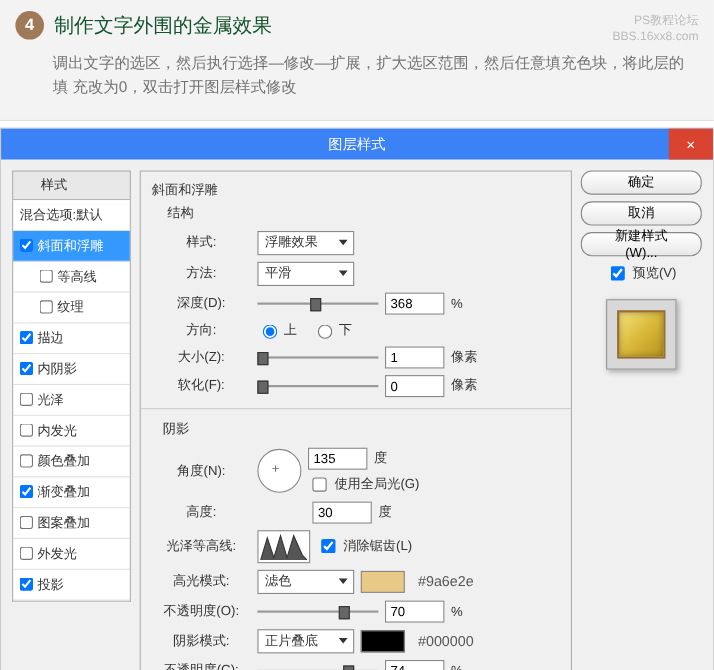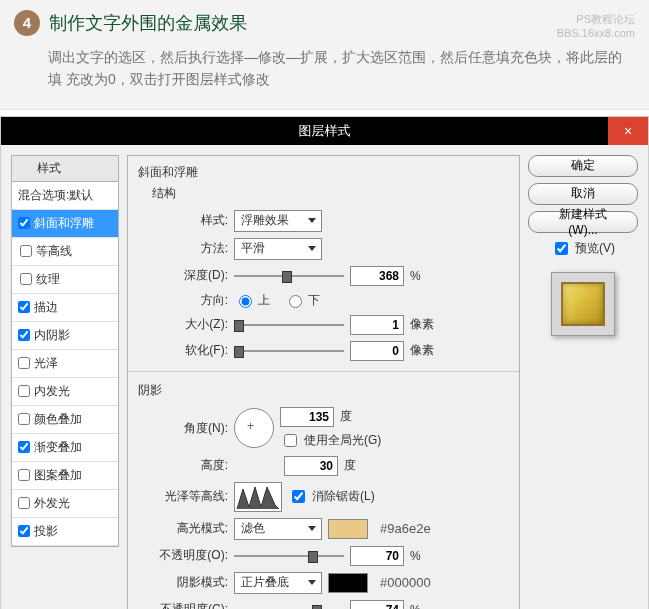--- a/index.html
+++ b/index.html
@@ -2,41 +2,41 @@
 <html><head>
 <meta charset="utf-8">
 <style>
 body { margin:0; font-family:"Microsoft YaHei",sans-serif; font-size:12px; background:#fff; color:#333; width:649px; }
 .header { background:#f3f3f3; padding:10px 14px 18px; border-bottom:1px solid #e0e0e0; position:relative; }
 .step-badge { display:inline-block; width:26px; height:26px; border-radius:50%; background:#a07958; color:#fff; text-align:center; line-height:26px; font-size:15px; font-weight:bold; vertical-align:middle; }
 .step-title { display:inline-block; vertical-align:middle; font-size:18px; margin-left:6px; color:#14532d; }
 .step-desc { margin:10px 0 0 34px; color:#737373; font-size:14px; line-height:1.6; }
 .watermark { position:absolute; top:12px; right:14px; font-size:11px; color:#bbb; text-align:right; line-height:1.3; }
 .dialog { margin:6px 0 0 0; background:#f0f0f0; border:1px solid #ccc; }
-.titlebar { background:#000000; color:#fff; text-align:center; font-size:13px; height:28px; line-height:28px; position:relative; }
+.titlebar { background:#3b82f6; color:#fff; text-align:center; font-size:13px; height:28px; line-height:28px; position:relative; }
 .close-btn { position:absolute; right:0; top:0; width:40px; height:28px; background:#d9432f; color:#fff; font-size:14px; text-align:center; line-height:28px; cursor:pointer; }
 .dialog-body { display:flex; padding:10px; gap:8px; background:#f0f0f0; }
 .left-panel { width:108px; flex-shrink:0; }
 .panel-header { background:#e8e8e8; border:1px solid #b0b0b0; padding:4px 25px; font-size:12px; }
 .style-list { border:1px solid #b0b0b0; border-top:none; background:#fff; }
 .style-item { padding:5px 6px; border-bottom:1px solid #e0e0e0; display:flex; align-items:center; gap:4px; font-size:12px; cursor:pointer; }
-.style-item.sub { padding-left:8px; }
+.style-item.sub { padding-left:24px; }
 .style-item.selected { background:#3399ff; color:#fff; }
 .style-item input[type=checkbox] { margin:0; width:12px; height:12px; }
 .center-panel { flex:1; border:1px solid #b0b0b0; padding:8px 10px; background:#f0f0f0; font-size:12px; position:relative; }
 .section-label { font-size:12px; margin-bottom:4px; }
 .sub-label { font-size:12px; margin:4px 0 8px 14px; }
 .row { display:flex; align-items:center; margin:6px 0; gap:6px; }
-.row .lbl { width:90px; text-align:right; font-size:12px; }
+.row .lbl { width:90px; text-align:center; font-size:12px; }
 .select { border:1px solid #888; background:#fff; height:20px; padding:0 18px 0 6px; font-size:12px; position:relative; display:inline-flex; align-items:center; min-width:62px; }
 .select::after { content:""; position:absolute; right:5px; top:7px; border-left:4px solid transparent; border-right:4px solid transparent; border-top:5px solid #333; }
 .slider { width:110px; height:14px; position:relative; display:inline-block; }
 .slider::before { content:""; position:absolute; left:0; right:0; top:6px; height:2px; background:#999; }
 .slider .thumb { position:absolute; top:2px; width:8px; height:10px; background:#666; border:1px solid #333; }
-.num-input { width:44px; height:18px; border:1px solid #888; background:#fff; text-align:right; padding:0 4px; font-size:12px;font-weight:bold; }
+.num-input { width:44px; height:18px; border:1px solid #888; background:#fff; text-align:left; padding:0 4px; font-size:12px; }
 .unit { font-size:12px; }
 .radio-group { display:inline-flex; gap:14px; align-items:center; }
 .radio-group label { display:inline-flex; align-items:center; gap:3px; font-size:12px; }
 .hr { border-top:1px solid #ccc; margin:10px -10px; }
 .angle-widget { width:38px; height:38px; border:1px solid #888; border-radius:50%; background:#fff; display:inline-block; position:relative; }
 .angle-widget::after { content:"+"; position:absolute; left:12px; top:10px; font-size:12px; color:#666; }
 .gloss-thumb { width:46px; height:28px; border:1px solid #888; background:#fff; display:inline-block; vertical-align:middle; position:relative; overflow:hidden; }
 .gloss-thumb svg { width:100%; height:100%; }
 .swatch { width:38px; height:18px; border:1px solid #888; display:inline-block; vertical-align:middle; }
 .hex { font-size:13px; margin-left:6px; color:#555; }
@@ -168,21 +168,21 @@
       <div class="row">
         <span class="lbl">软化(F):</span>
         <span class="slider">
             <span class="thumb" style="left:0px"></span>
           </span>
         <input class="num-input" value="0" style="">
         <span class="unit">像素</span>
       </div>
 
       <div class="hr"></div>
-      <div class="sub-label" style="margin-left:0">阴影</div>
+      <div class="sub-label" style="margin-left:10px">阴影</div>
 
       <div class="row">
         <span class="lbl">角度(N):</span>
         <span class="angle-widget"></span>
         <div style="display:flex;flex-direction:column;gap:4px">
           <div style="display:flex;align-items:center;gap:6px">
             <input class="num-input" value="135" style="">
             <span class="unit">度</span>
           </div>
           <label class="chk">

